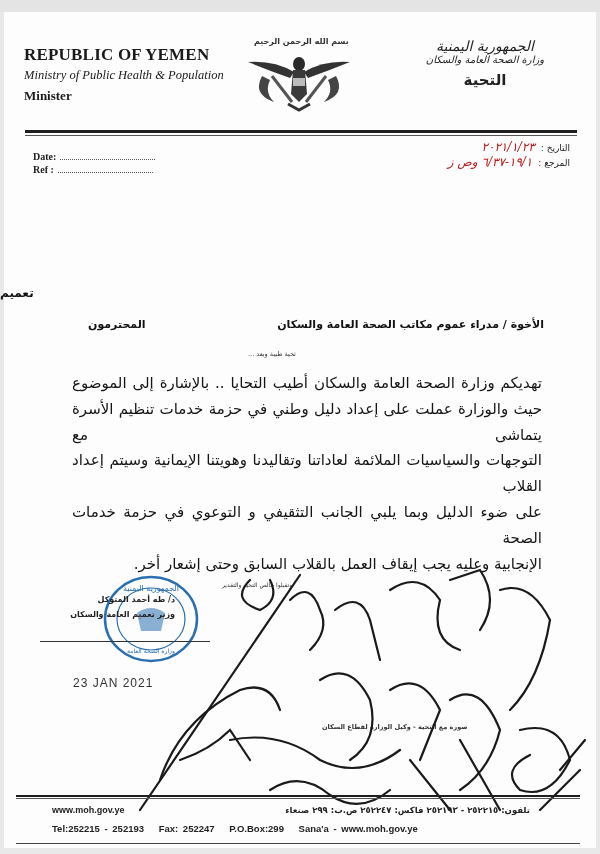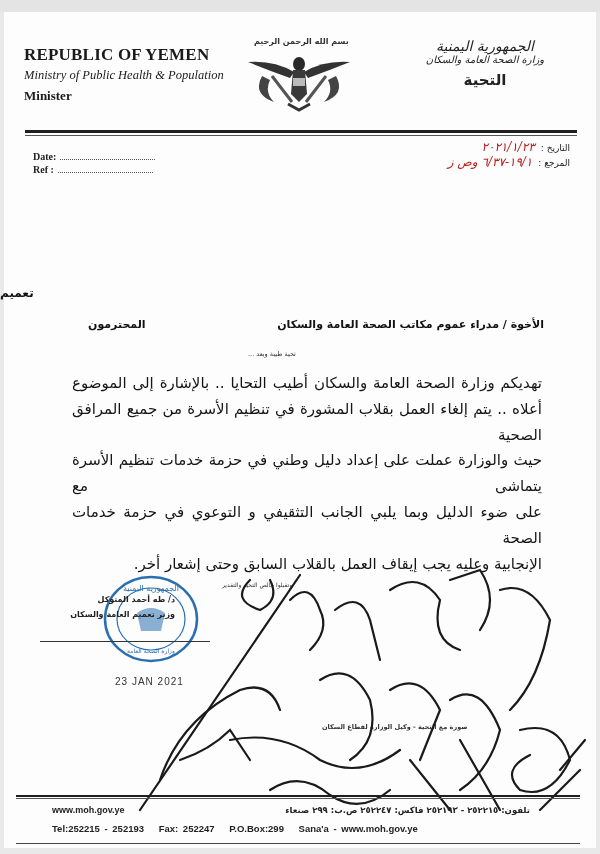--- a/index.html
+++ b/index.html
@@ -37,21 +37,21 @@
     .body-text {
       position: absolute; left: 72px; top: 371px; width: 470px; direction: rtl; text-align: justify;
       font-family: "DejaVu Sans", sans-serif; font-size: 15px; line-height: 25.8px; color: #151515;
     }
     .body-text p { margin: 0; text-align-last: justify; }
     .body-text p.last { text-align-last: right; }
     .stamp { position: absolute; left: 101px; top: 573px; width: 100px; height: 92px; }
     .sig-block { position: absolute; left: 25px; top: 595px; width: 150px; direction: rtl; text-align: right; font-family: "DejaVu Sans", sans-serif; font-weight: bold; font-size: 8px; color: #222; }
     .sig-block .line2 { margin-top: 6px; }
     .sig-line { position: absolute; left: 40px; top: 641px; width: 170px; height: 1px; background: #333; }
-    .date-stamp { position: absolute; left: 73px; top: 676px; font-family: "Liberation Sans", sans-serif; font-size: 10px; color: #333; letter-spacing: 1px; margin-left: 42px; }
+    .date-stamp { position: absolute; left: 73px; top: 676px; font-family: "Liberation Sans", sans-serif; font-size: 12px; color: #333; letter-spacing: 1px; }
     .closing { position: absolute; left: 222px; top: 581px; direction: rtl; font-family: "DejaVu Sans", sans-serif; font-size: 6px; color: #333; }
     .cc { position: absolute; left: 322px; top: 723px; direction: rtl; font-family: "DejaVu Sans", sans-serif; font-size: 6.5px; font-weight: bold; color: #333; }
     .handwriting { position: absolute; left: 120px; top: 560px; width: 470px; height: 260px; }
     .rule-bot { position: absolute; left: 16px; top: 795px; width: 564px; height: 2px; background: #1f1f1f; }
     .rule-bot2 { position: absolute; left: 16px; top: 798px; width: 564px; height: 1px; background: #555; }
     .footer-ar { position: absolute; right: 70px; top: 805px; direction: rtl; font-family: "DejaVu Sans", sans-serif; font-size: 8.5px; font-weight: bold; color: #222; }
     .footer-web1 { position: absolute; left: 52px; top: 805px; font-family: "Liberation Sans", sans-serif; font-size: 9px; font-weight: bold; color: #222; }
     .footer-en { position: absolute; left: 52px; top: 823px; font-family: "Liberation Sans", sans-serif; font-size: 9.5px; font-weight: bold; color: #222; word-spacing: 2px; }
     .footer-en span { margin-right: 10px; }
     .rule-foot { position: absolute; left: 16px; top: 843px; width: 564px; height: 1px; background: #444; }
@@ -103,22 +103,22 @@
 </div>
 
 <div class="title">تعميم</div>
 
 <div class="addressee">الأخوة / مدراء عموم مكاتب الصحة العامة والسكان</div>
 <div class="respected">المحترمون</div>
 <div class="greeting">تحية طيبة وبعد ...</div>
 
 <div class="body-text">
   <p>تهديكم وزارة الصحة العامة والسكان أطيب التحايا .. بالإشارة إلى الموضوع</p>
-  <p>أعلاه .. يتم إلغاء العمل بقلاب المشورة في تنظيم الأسرة من جميع المرافق الصحية</p>
   <p>حيث والوزارة عملت على إعداد دليل وطني في حزمة خدمات تنظيم الأسرة يتماشى مع</p>
+  <p>التوجهات والسياسيات الملائمة لعاداتنا وتقاليدنا وهويتنا الإيمانية وسيتم إعداد القلاب</p>
   <p>على ضوء الدليل وبما يلبي الجانب التثقيفي و التوعوي في حزمة خدمات الصحة</p>
   <p class="last">الإنجابية وعليه يجب إيقاف العمل بالقلاب السابق وحتى إشعار أخر.</p>
 </div>
 
 <svg class="stamp" viewBox="0 0 100 92">
   <ellipse cx="50" cy="46" rx="46" ry="42" fill="none" stroke="#2a6fb0" stroke-width="2.5"></ellipse>
   <ellipse cx="50" cy="46" rx="34" ry="31" fill="none" stroke="#2a6fb0" stroke-width="1.2"></ellipse>
   <path d="M36 40 Q50 30 64 40 L60 58 L40 58Z" fill="#2a6fb0" opacity="0.55"></path>
   <text x="50" y="18" text-anchor="middle" font-size="8" fill="#2a6fb0" font-family="DejaVu Sans, sans-serif">الجمهورية اليمنية</text>
   <text x="50" y="80" text-anchor="middle" font-size="6" fill="#2a6fb0" font-family="DejaVu Sans, sans-serif">وزارة الصحة العامة</text>

